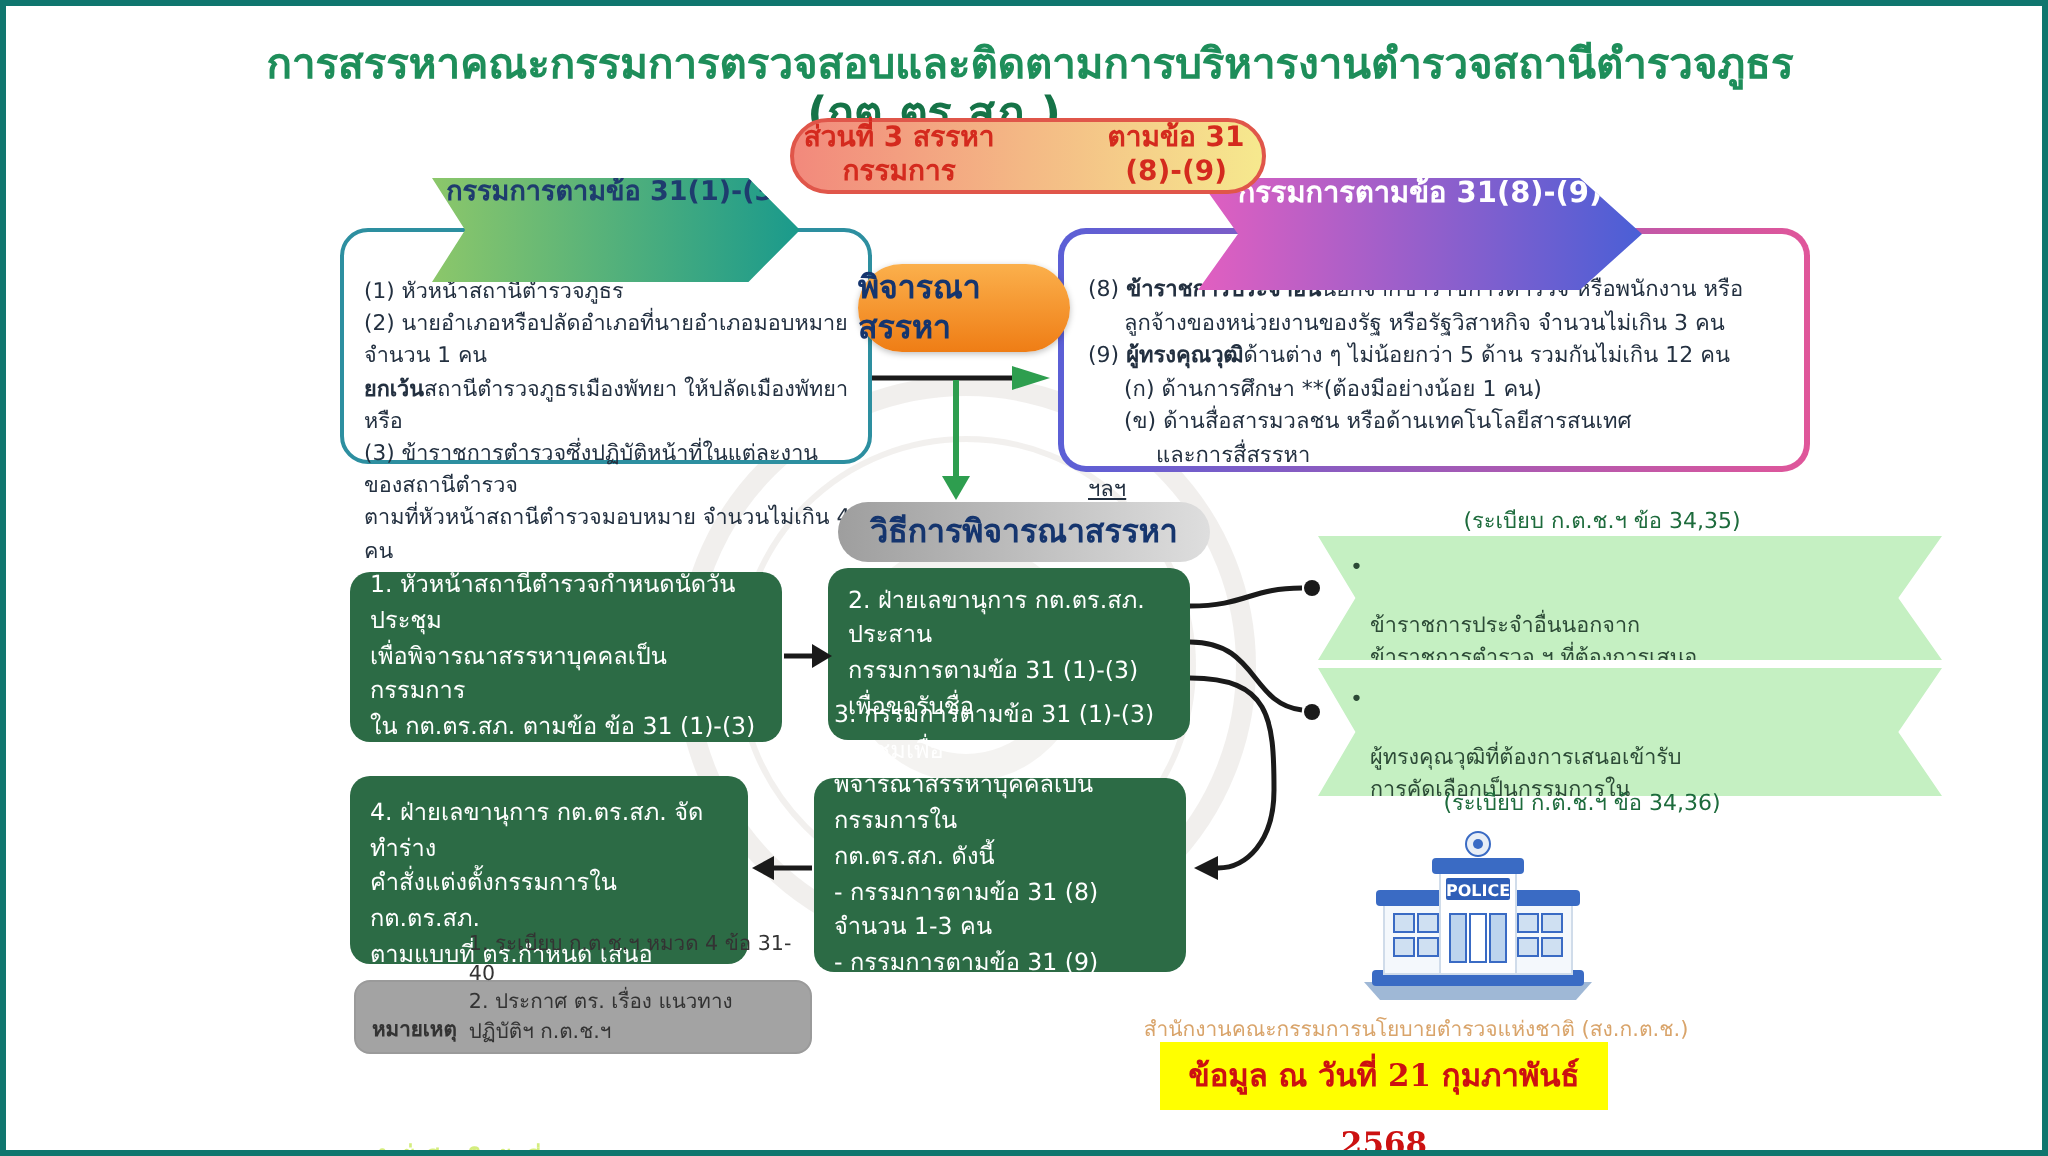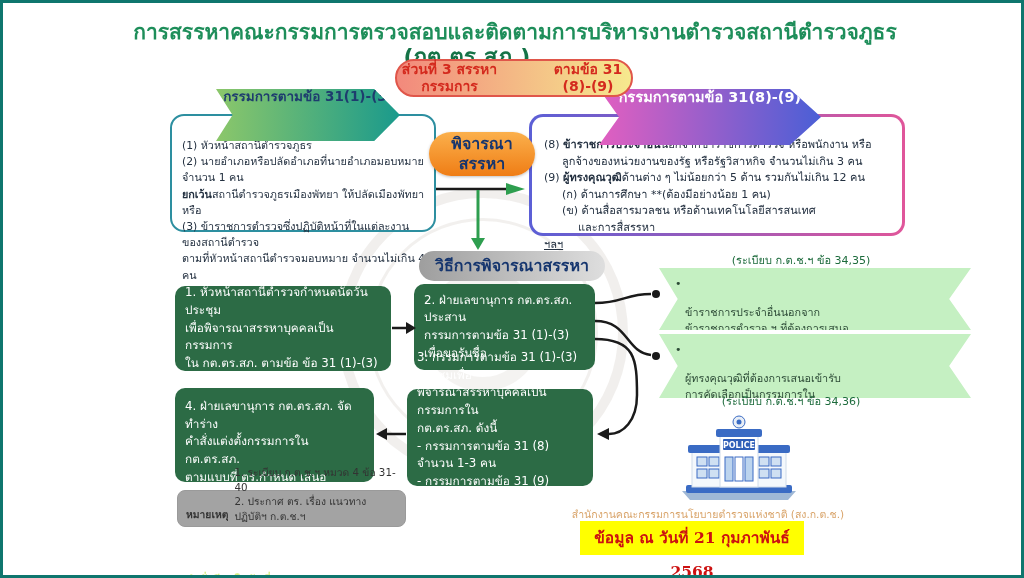--- a/index.html
+++ b/index.html
@@ -42,21 +42,21 @@
   .crit-wrap-right { position:absolute; left:526px; top:111px; width:376px; height:122px;
      background:linear-gradient(90deg,#5b5fd6,#e0569a); border-radius:14px; padding:3px; z-index:2; }
   .crit-box-right { width:100%; height:100%; background:#ffffff; border-radius:11px;
      padding:20px 8px 4px 12px; color:#233040; font-size:11px; line-height:1.5; }
   .bold-inline { font-weight:bold; }
   .etc-line { text-align:left; margin-top:1px;text-decoration:underline; }
 
   
   .consider { position:absolute; left:426px; top:129px; width:106px; height:44px;
      border-radius:22px; background:linear-gradient(180deg,#fbb04c,#ef7d15);
-     color:#15356e; font-weight:bold; font-size:16px; text-align:center; line-height:1.25;
+     color:#15356e; font-weight:bold; font-size:16px; line-height:1.25;
      display:flex; flex-direction:column; justify-content:center; z-index:5;
      box-shadow:0 1px 3px rgba(0,0,0,0.25); }
 
   
   .method { position:absolute; left:416px; top:248px; width:186px; height:30px;
      border-radius:16px; background:linear-gradient(90deg,#9e9e9e,#dedede);
      color:#15356e; font-weight:bold; font-size:16px; text-align:center; line-height:30px; z-index:3; }
 
   
   .step { position:absolute; background:#2c6b45; color:#ffffff; border-radius:10px;

